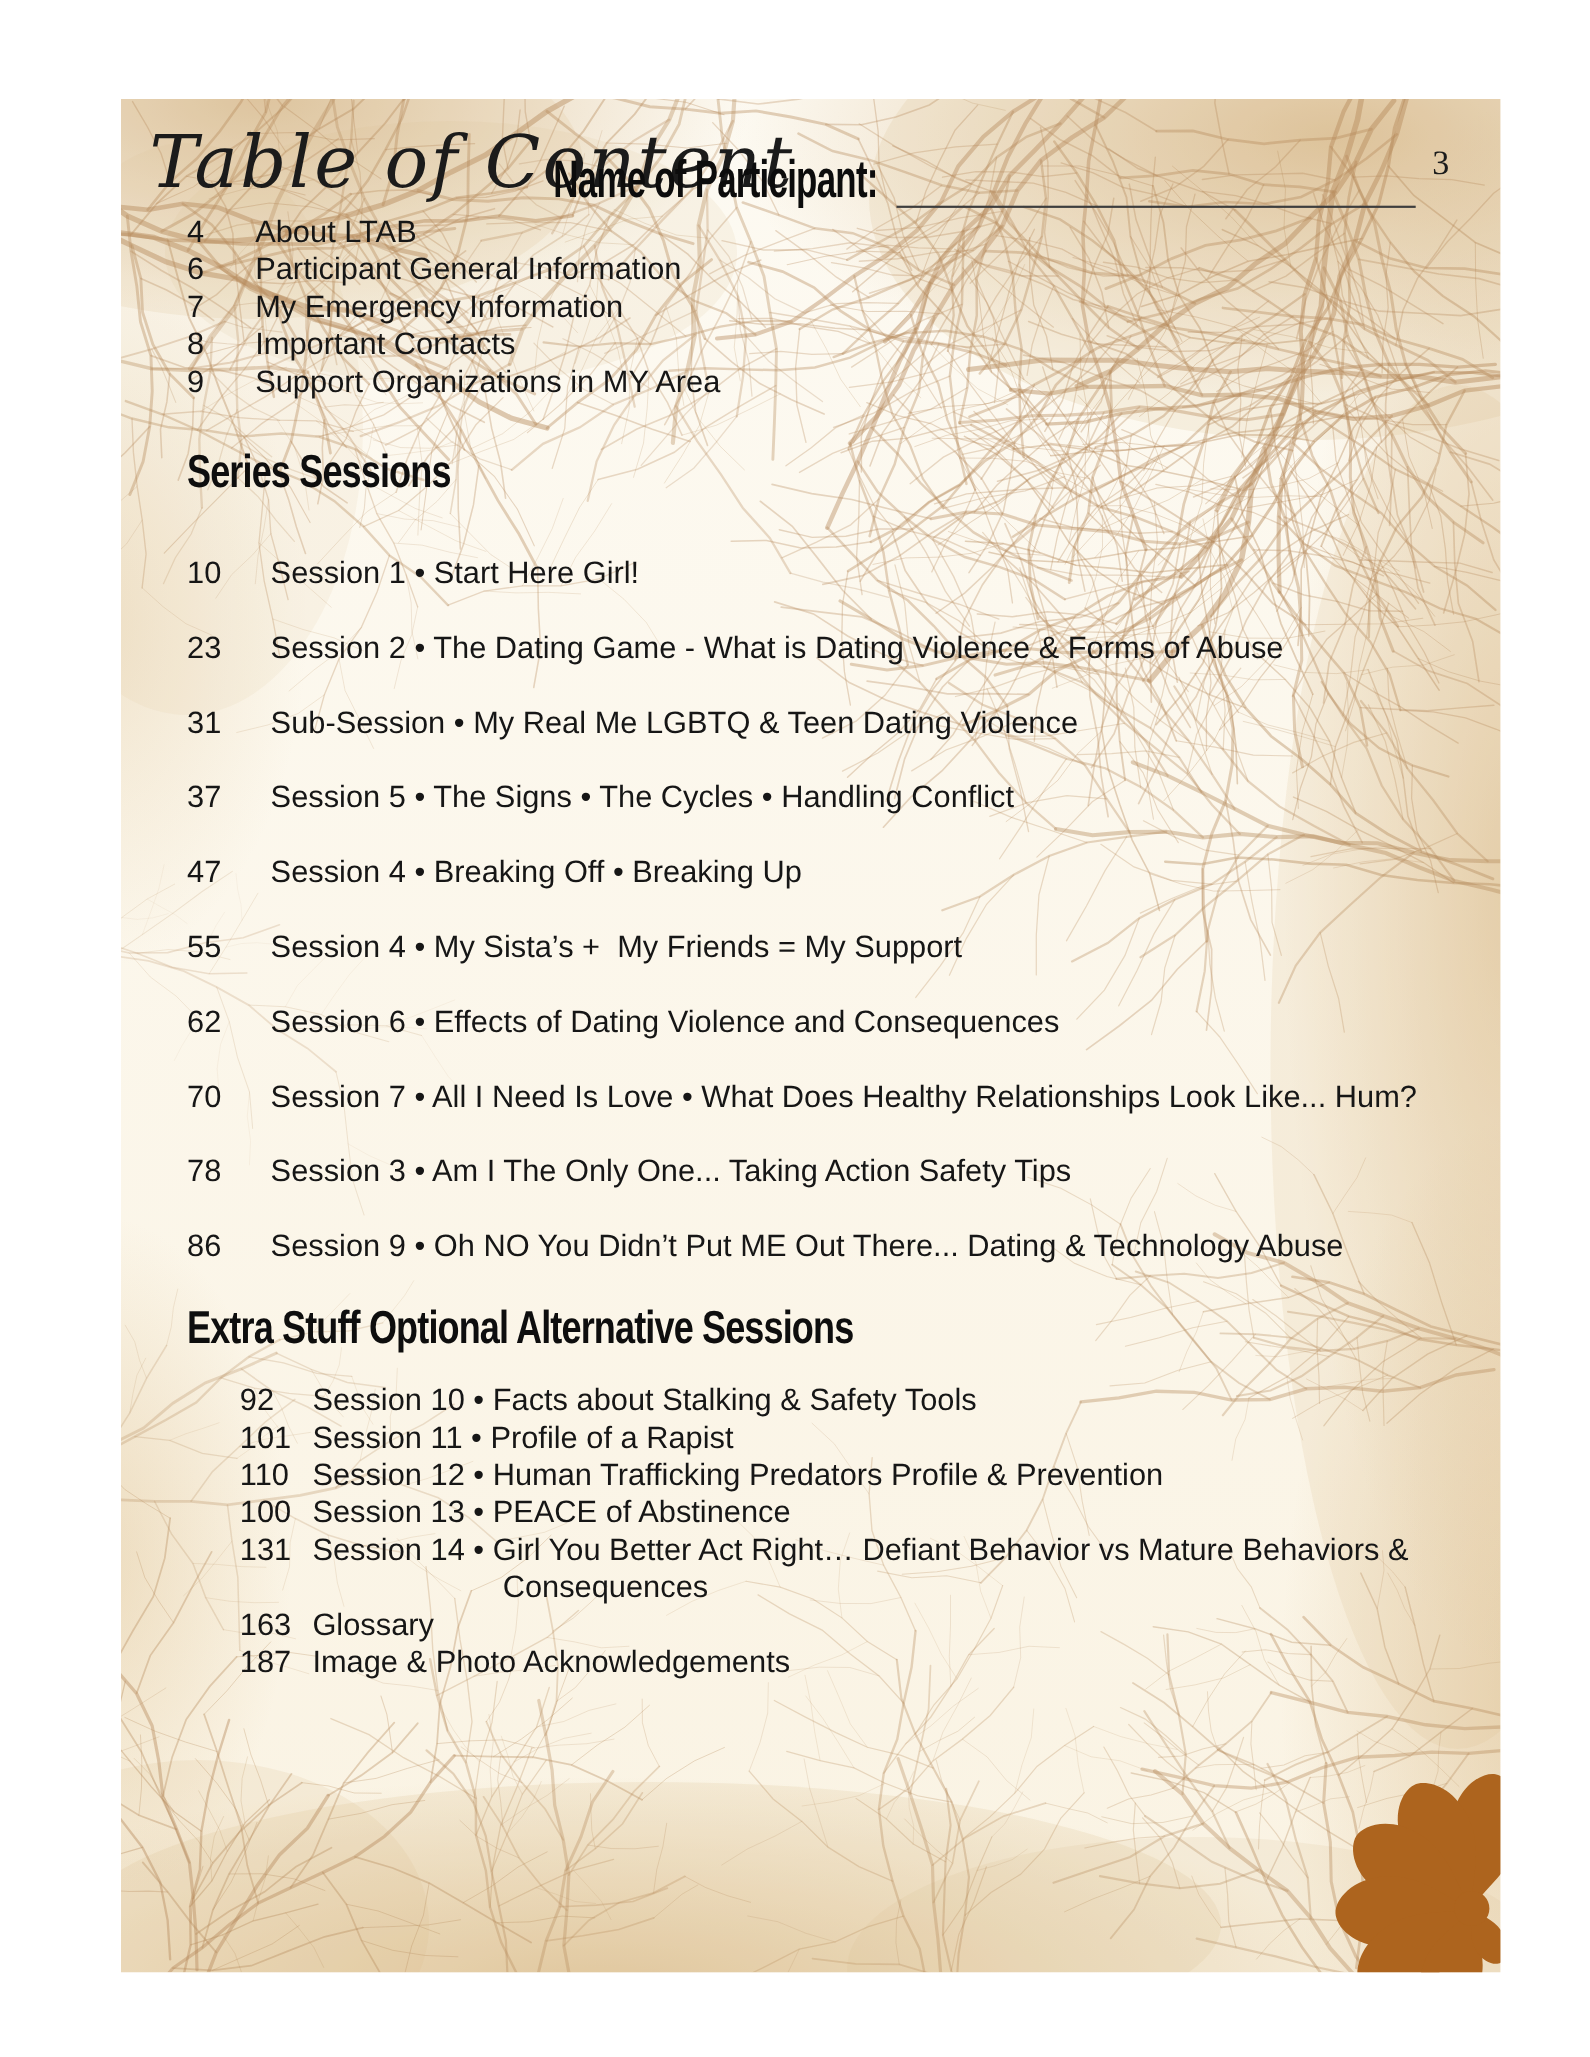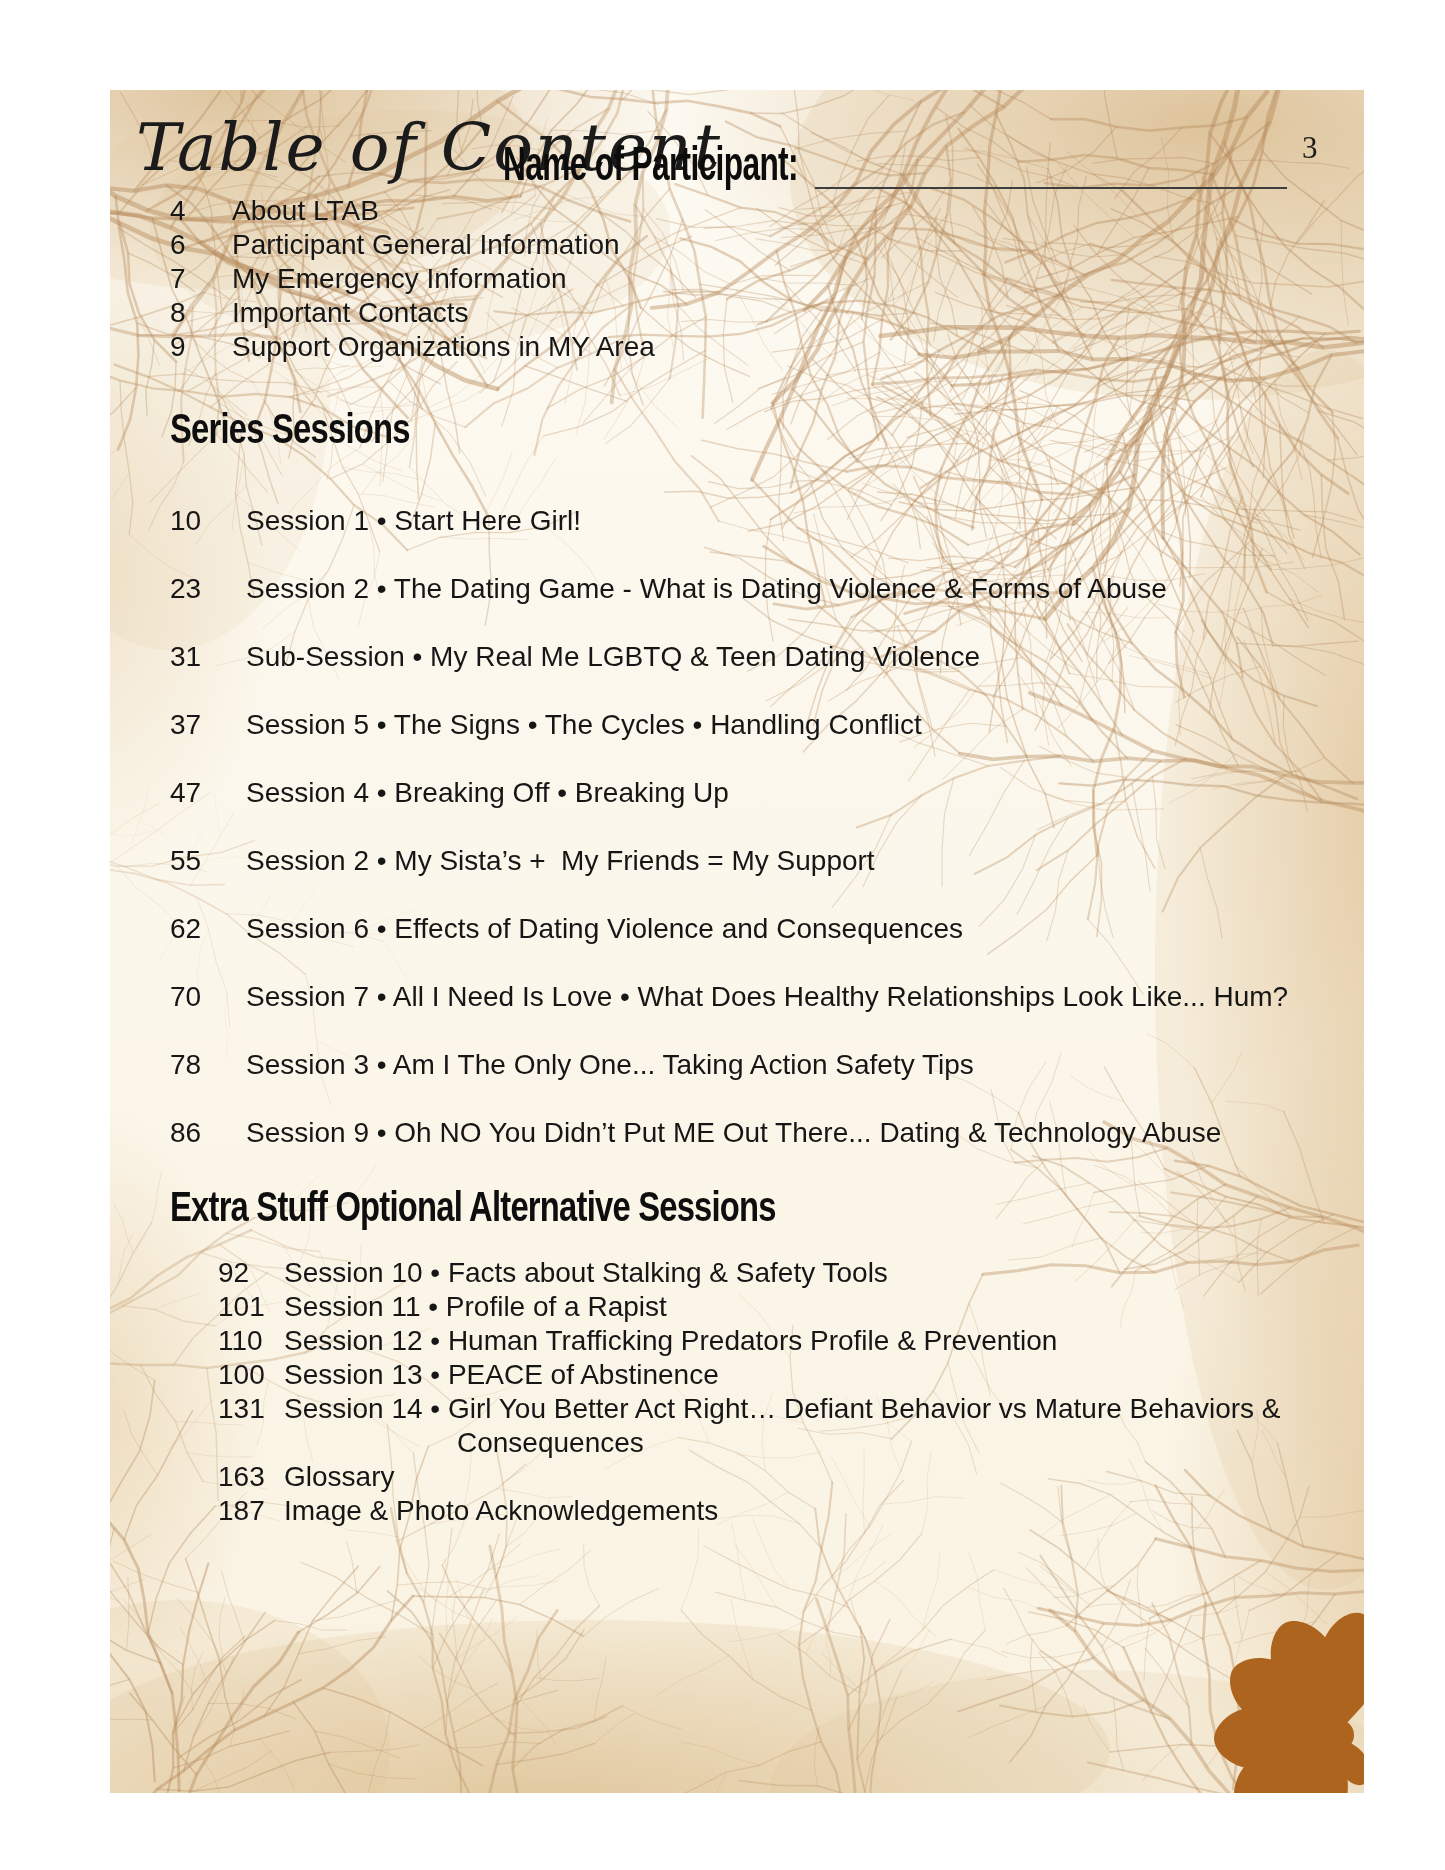--- a/index.html
+++ b/index.html
@@ -1368,21 +1368,21 @@
         <div class="row">
           <span class="num">37</span>
           <span class="ttl"><span>Session 5 • The Signs • The Cycles • Handling Conflict</span></span>
         </div>
         <div class="row">
           <span class="num">47</span>
           <span class="ttl"><span>Session 4 • Breaking Off • Breaking Up</span></span>
         </div>
         <div class="row">
           <span class="num">55</span>
-          <span class="ttl"><span>Session 2 • My Sista’s +  My Friends = My Support</span></span>
+          <span class="ttl"><span>Session 4 • My Sista’s +  My Friends = My Support</span></span>
         </div>
         <div class="row">
           <span class="num">62</span>
           <span class="ttl"><span>Session 6 • Effects of Dating Violence and Consequences</span></span>
         </div>
         <div class="row">
           <span class="num">70</span>
           <span class="ttl"><span>Session 7 • All I Need Is Love • What Does Healthy Relationships Look Like... Hum?</span></span>
         </div>
         <div class="row">

